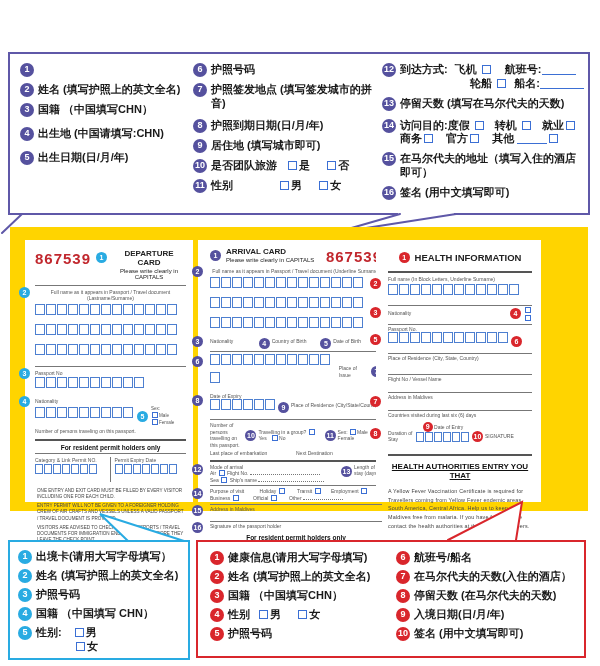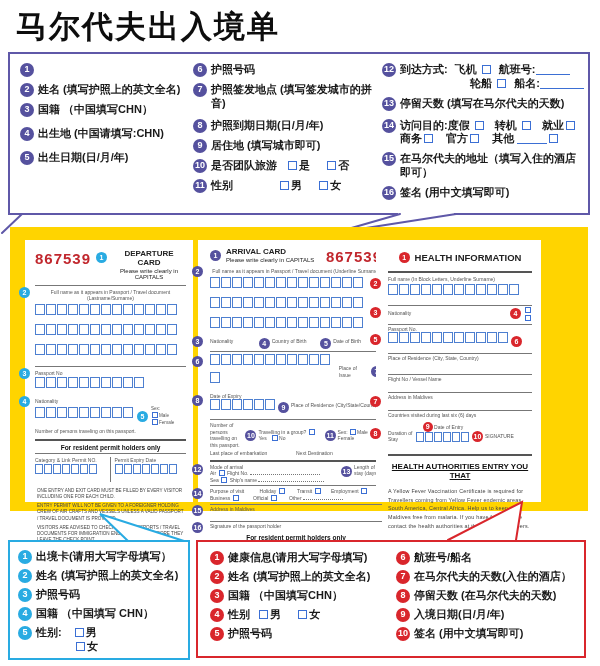--- a/index.html
+++ b/index.html
@@ -42,21 +42,20 @@
   .resident { text-align:center; font-weight:bold; font-size:6.5px; color:#111; }
   .note { font-size:4.6px; color:#444; margin-top:3px; line-height:1.35; }
 
   svg.tail { position:absolute; }
 </style>
 </head>
 <body>
 
 <div id="page">
 
-  <div class="title">马尔代夫出入境单</div>
 
   <div class="ibox purple" style="left:8px; top:52px; width:582px; height:163px;">
 
     <div class="col" style="left:10px; top:9px; width:172px;">
       <div class="item">
           <span class="circ lg p">1</span>
         </div>
       <div class="item">
           <span class="circ lg p">2</span>
           <span class="txt">姓名 (填写护照上的英文全名)</span>
@@ -107,21 +106,21 @@
         </span>
       </div>
     </div>
 
     <div class="col" style="left:372px; top:9px; width:204px;">
       <div class="item">
         <span class="circ lg p">12</span>
         <span class="txt">
           <span>到达方式:</span>
           <span style="margin-left:4px;">飞机</span> <span class="cb"></span>
-          <span style="margin-left:3px;">航班号:</span><span class="bl" style="width:34px;"></span><br>
+          <span style="margin-left:9px;">航班号:</span><span class="bl" style="width:34px;"></span><br>
           <span style="margin-left:70px;">轮船</span> <span class="cb"></span>
           <span style="margin-left:3px;">船名:</span><span class="bl" style="width:44px;"></span>
         </span>
       </div>
       <div class="item">
           <span class="circ lg p">13</span>
           <span class="txt">停留天数 (填写在马尔代夫的天数)</span>
         </div>
       <div class="item" style="margin-top:8px;">
         <span class="circ lg p">14</span>

